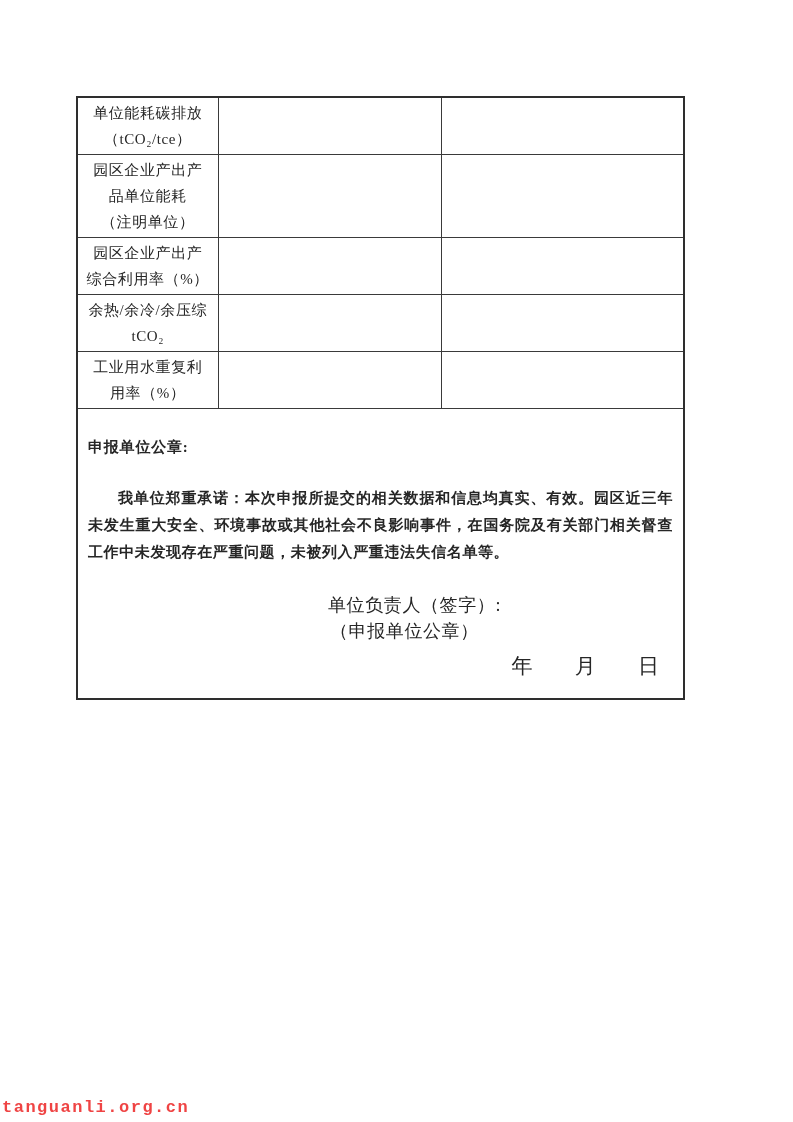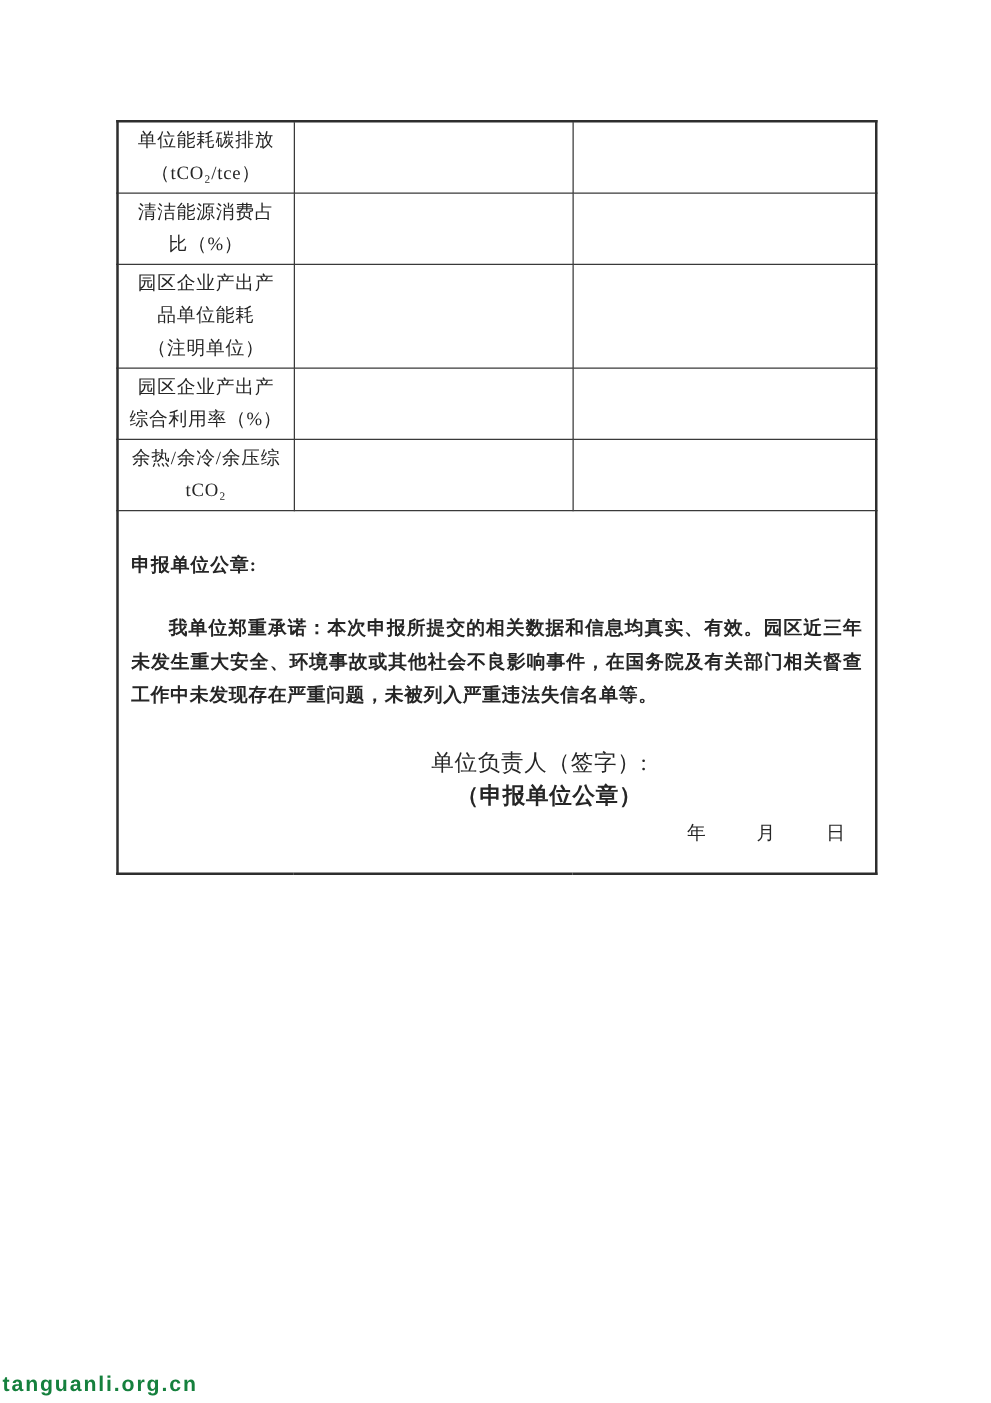--- a/index.html
+++ b/index.html
@@ -11,21 +11,21 @@
     position: relative;
     overflow: hidden;
   }
   .page {
     position: absolute; left: 0; top: 0;
     width: 793px; height: 1122px;
     background: #ffffff;
   }
   table.doc-table {
     position: absolute;
-    left: 93px; top: 96px;
+    left: 76px; top: 96px;
     width: 607px;
     border-collapse: collapse;
     table-layout: fixed;
   }
   table.doc-table td {
     border: 1px solid #3a3a3a;
     vertical-align: middle;
   }
   table.doc-table { border: 2px solid #2e2e2e; }
   td.label-cell {
@@ -65,74 +65,74 @@
     text-align: justify;
     font-weight: bold;
   }
   .signature-block {
     margin-top: 26px;
     margin-left: 240px;
     font-size: 18px;
     letter-spacing: 0.6px;
     line-height: 26px;
   }
-  .seal-line { margin-left: 20px; font-weight: bold; }
+  .seal-line { margin-left: 2px; }
   .date-line {
     margin-top: 8px;
     text-align: right;
     padding-right: 14px;
-    font-size: 15px;
+    font-size: 21px;
   }
   .date-line span { display: inline-block; }
   .date-line .gap { margin-left: 37px; }
   .watermark {
     position: absolute;
     left: 2px; top: 1098px;
-    font-family: Liberation Sans, sans-serif;
+    font-family: Liberation Mono, monospace;
     font-weight: bold;
     font-size: 17px;
     letter-spacing: 1.5px;
-    color: #15803d;
+    color: #ef4444;
   }
 </style>
 </head>
 <body>
 
 <div class="page">
 
   <table class="doc-table">
     <tbody>
       <tr class="r1">
         <td class="label-cell">单位能耗碳排放
 （tCO₂/tce）</td>
-        <td class="value-cell-a"></td>
-        <td class="value-cell-b"></td>
-      </tr>
-      <tr class="r2">
-        <td class="label-cell">清洁能源消费占
-比（%）</td>
         <td class="value-cell-a"></td>
         <td class="value-cell-b"></td>
       </tr>
       <tr class="r3">
         <td class="label-cell">园区企业产出产
 品单位能耗
 （注明单位）</td>
         <td class="value-cell-a"></td>
         <td class="value-cell-b"></td>
       </tr>
       <tr class="r4">
         <td class="label-cell">园区企业产出产
 综合利用率（%）</td>
         <td class="value-cell-a"></td>
         <td class="value-cell-b"></td>
       </tr>
       <tr class="r5">
         <td class="label-cell">余热/余冷/余压综
 tCO₂</td>
+        <td class="value-cell-a"></td>
+        <td class="value-cell-b"></td>
+      </tr>
+      <tr class="r6">
+        <td class="label-cell">工业用水重复利
+用率（%）</td>
         <td class="value-cell-a"></td>
         <td class="value-cell-b"></td>
       </tr>
       <tr>
         <td class="commitment-cell" colspan="3">
           <div class="commit-heading">申报单位公章:</div>
           <div class="commit-body">我单位郑重承诺：本次申报所提交的相关数据和信息均真实、有效。园区近三年未发生重大安全、环境事故或其他社会不良影响事件，在国务院及有关部门相关督查工作中未发现存在严重问题，未被列入严重违法失信名单等。</div>
           <div class="signature-block">
             <div class="signer-line">单位负责人（签字）:</div>
             <div class="seal-line">（申报单位公章）</div>

